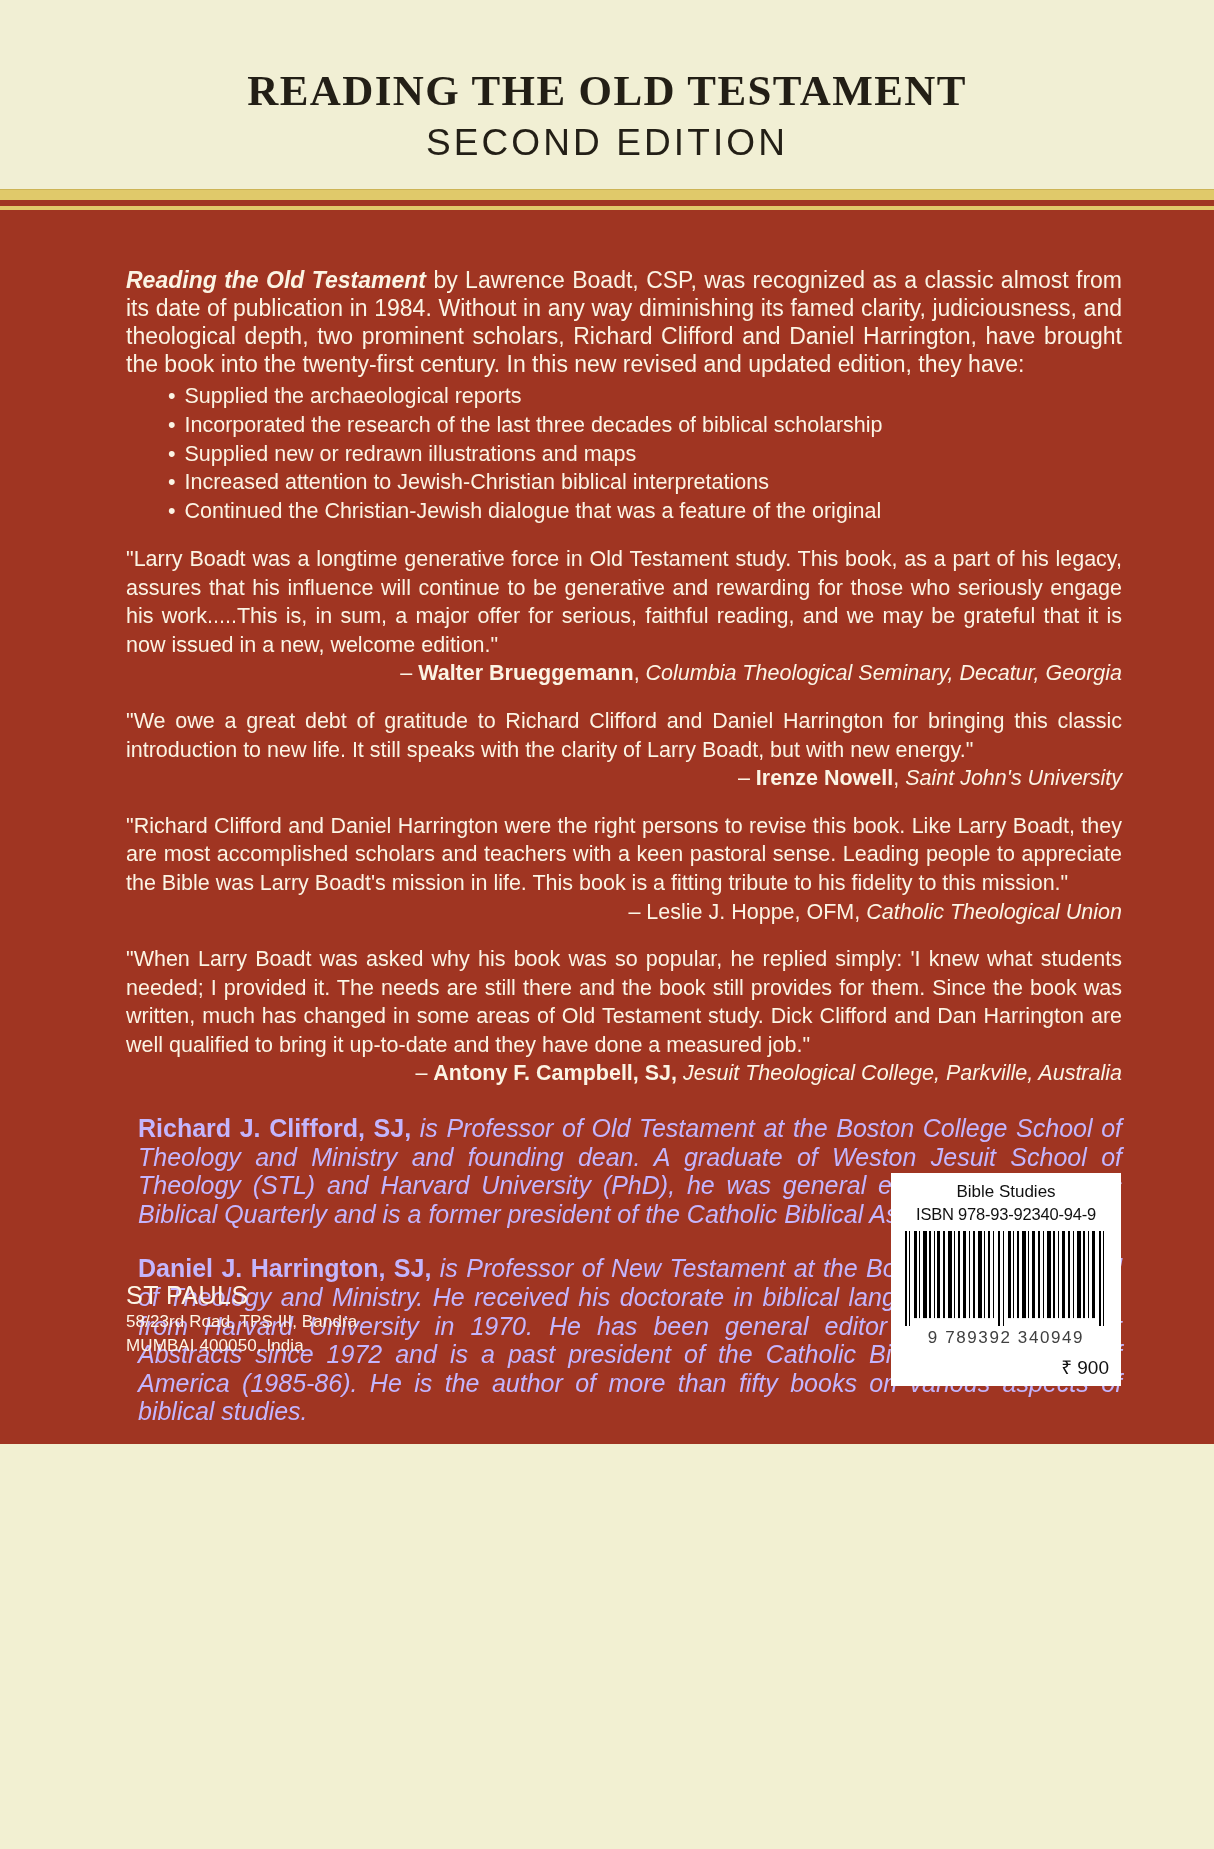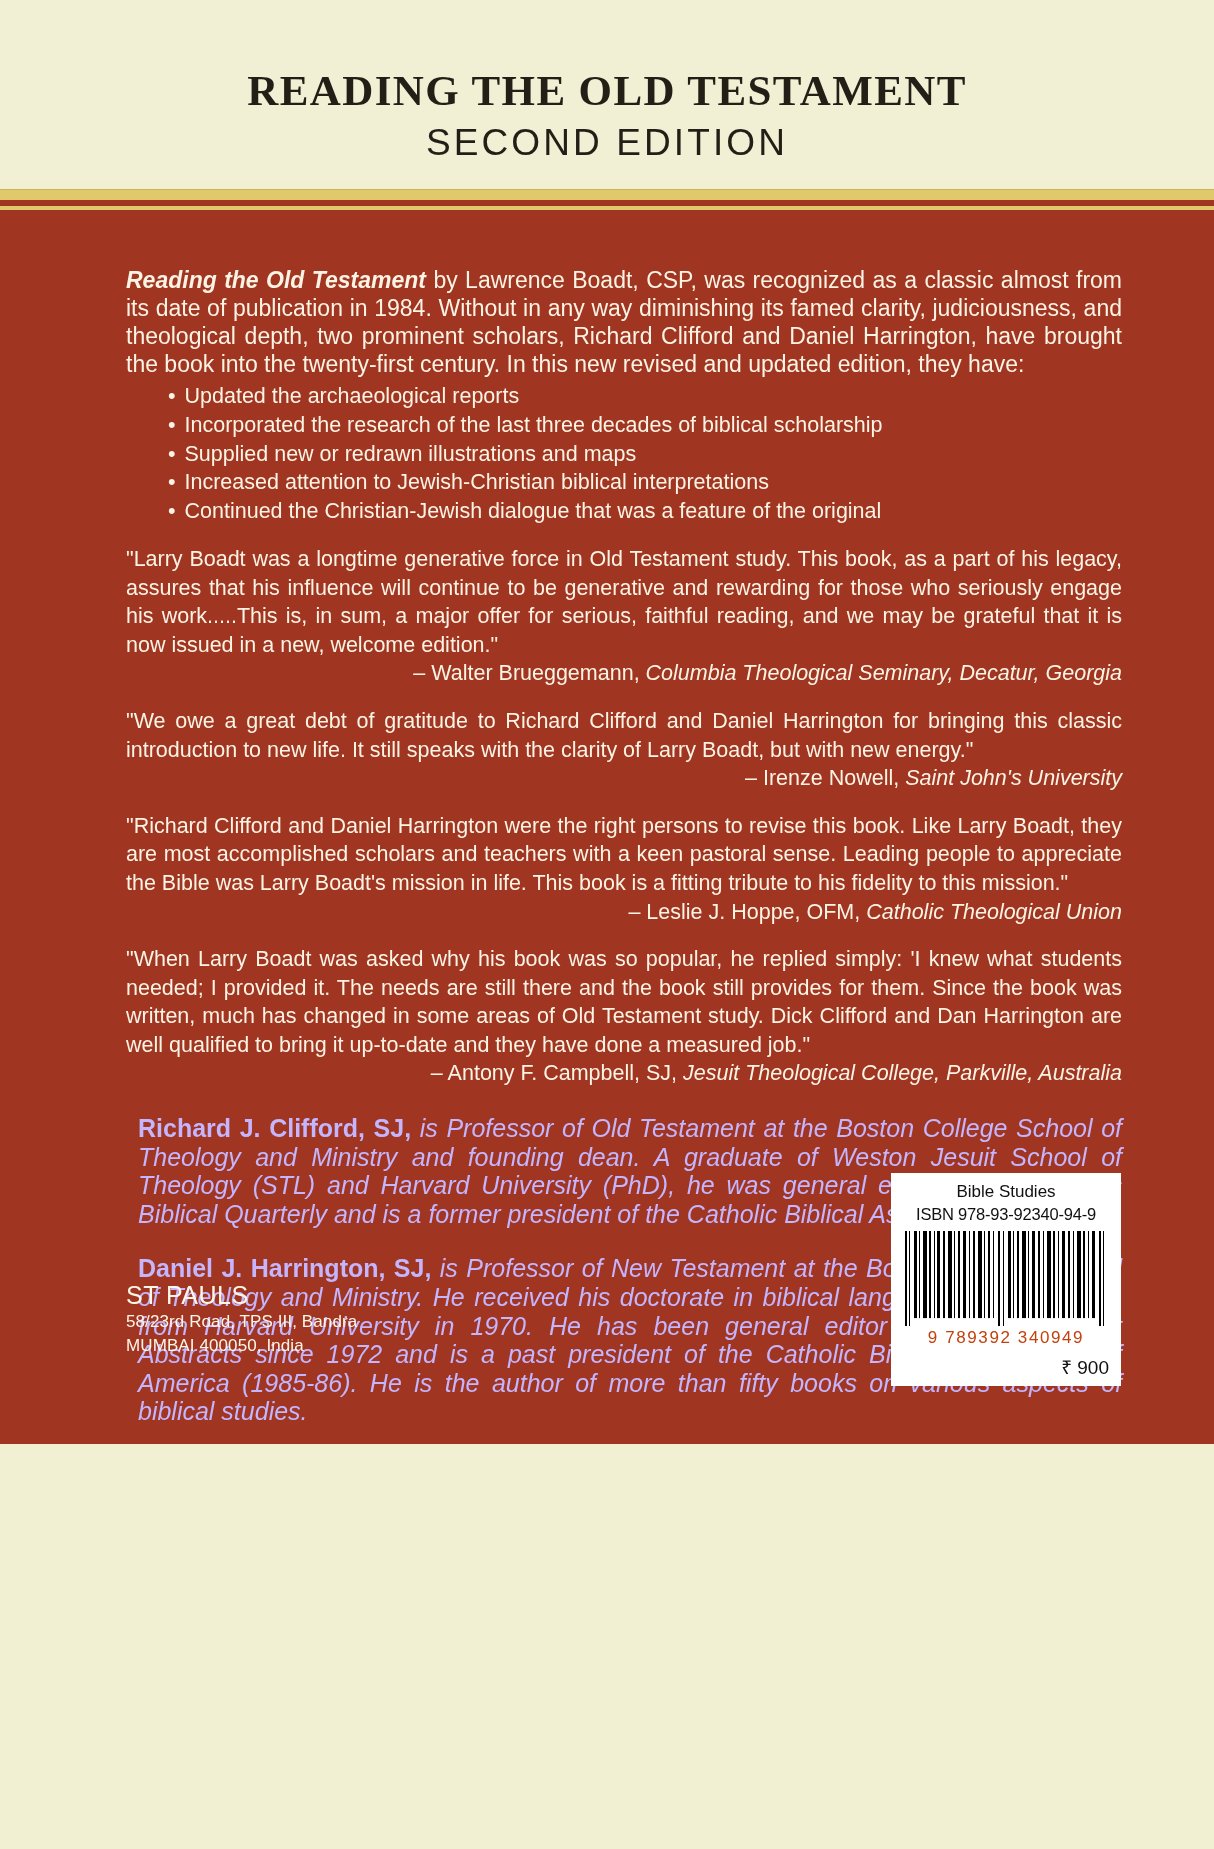--- a/index.html
+++ b/index.html
@@ -114,21 +114,21 @@
     margin: 0;
   }
   .attribution {
     font-size: 21.5px;
     line-height: 28.6px;
     text-align: right;
     color: #fbf4e4;
     margin: 0;
   }
   .attribution .name {
-    font-weight: normal;
+    font-weight: bold;
   }
   .attribution .place {
     font-style: italic;
     margin-top: 20px;
   }
   .attribution.plain .name { font-weight: normal; }
   .bio {
     margin-top: 26px;
     font-size: 25px;
     line-height: 28.6px;
@@ -186,21 +186,21 @@
     margin-top: 1px;
   }
   .bc-bars {
     margin-top: 7px;
     width: 206px;
     height: 96px;
     display: block;
   }
   .bc-digits {
     font-size: 17px;
-    color: #c2410c;
+    color: #404040;
     letter-spacing: 1.6px;
     margin-top: 2px;
   }
   .bc-price {
     align-self: flex-end;
     font-size: 19px;
     color: #111;
     margin-top: 6px;
     padding-right: 2px;
   }
@@ -216,21 +216,21 @@
   </div>
   <div class="rule-gold"></div>
   <div class="rule-gap"></div>
   <div class="rule-gold2"></div>
 
   <div class="body-area">
 
     <p class="blurb"><span class="lead-title">Reading the Old Testament</span><span> by Lawrence Boadt, CSP, was recognized as a classic almost from its date of publication in 1984. Without in any way diminishing its famed clarity, judiciousness, and theological depth, two prominent scholars, Richard Clifford and Daniel Harrington, have brought the book into the twenty-first century. In this new revised and updated edition, they have:</span></p>
 
     <ul class="features">
-      <li>Updated the archaeological reports</li>
+      <li>Supplied the archaeological reports</li>
       <li>Incorporated the research of the last three decades of biblical scholarship</li>
       <li>Supplied new or redrawn illustrations and maps</li>
       <li>Increased attention to Jewish-Christian biblical interpretations</li>
       <li>Continued the Christian-Jewish dialogue that was a feature of the original</li>
     </ul>
 
     <div class="quote-block">
       <p class="quote-text">"Larry Boadt was a longtime generative force in Old Testament study. This book, as a part of his legacy, assures that his influence will continue to be generative and rewarding for those who seriously engage his work.....This is, in sum, a major offer for serious, faithful reading, and we may be grateful that it is now issued in a new, welcome edition."</p>
       <p class="attribution"><span>– </span><span class="name">Walter Brueggemann</span><span>, </span><span class="place">Columbia Theological Seminary, Decatur, Georgia</span></p>
     </div>

